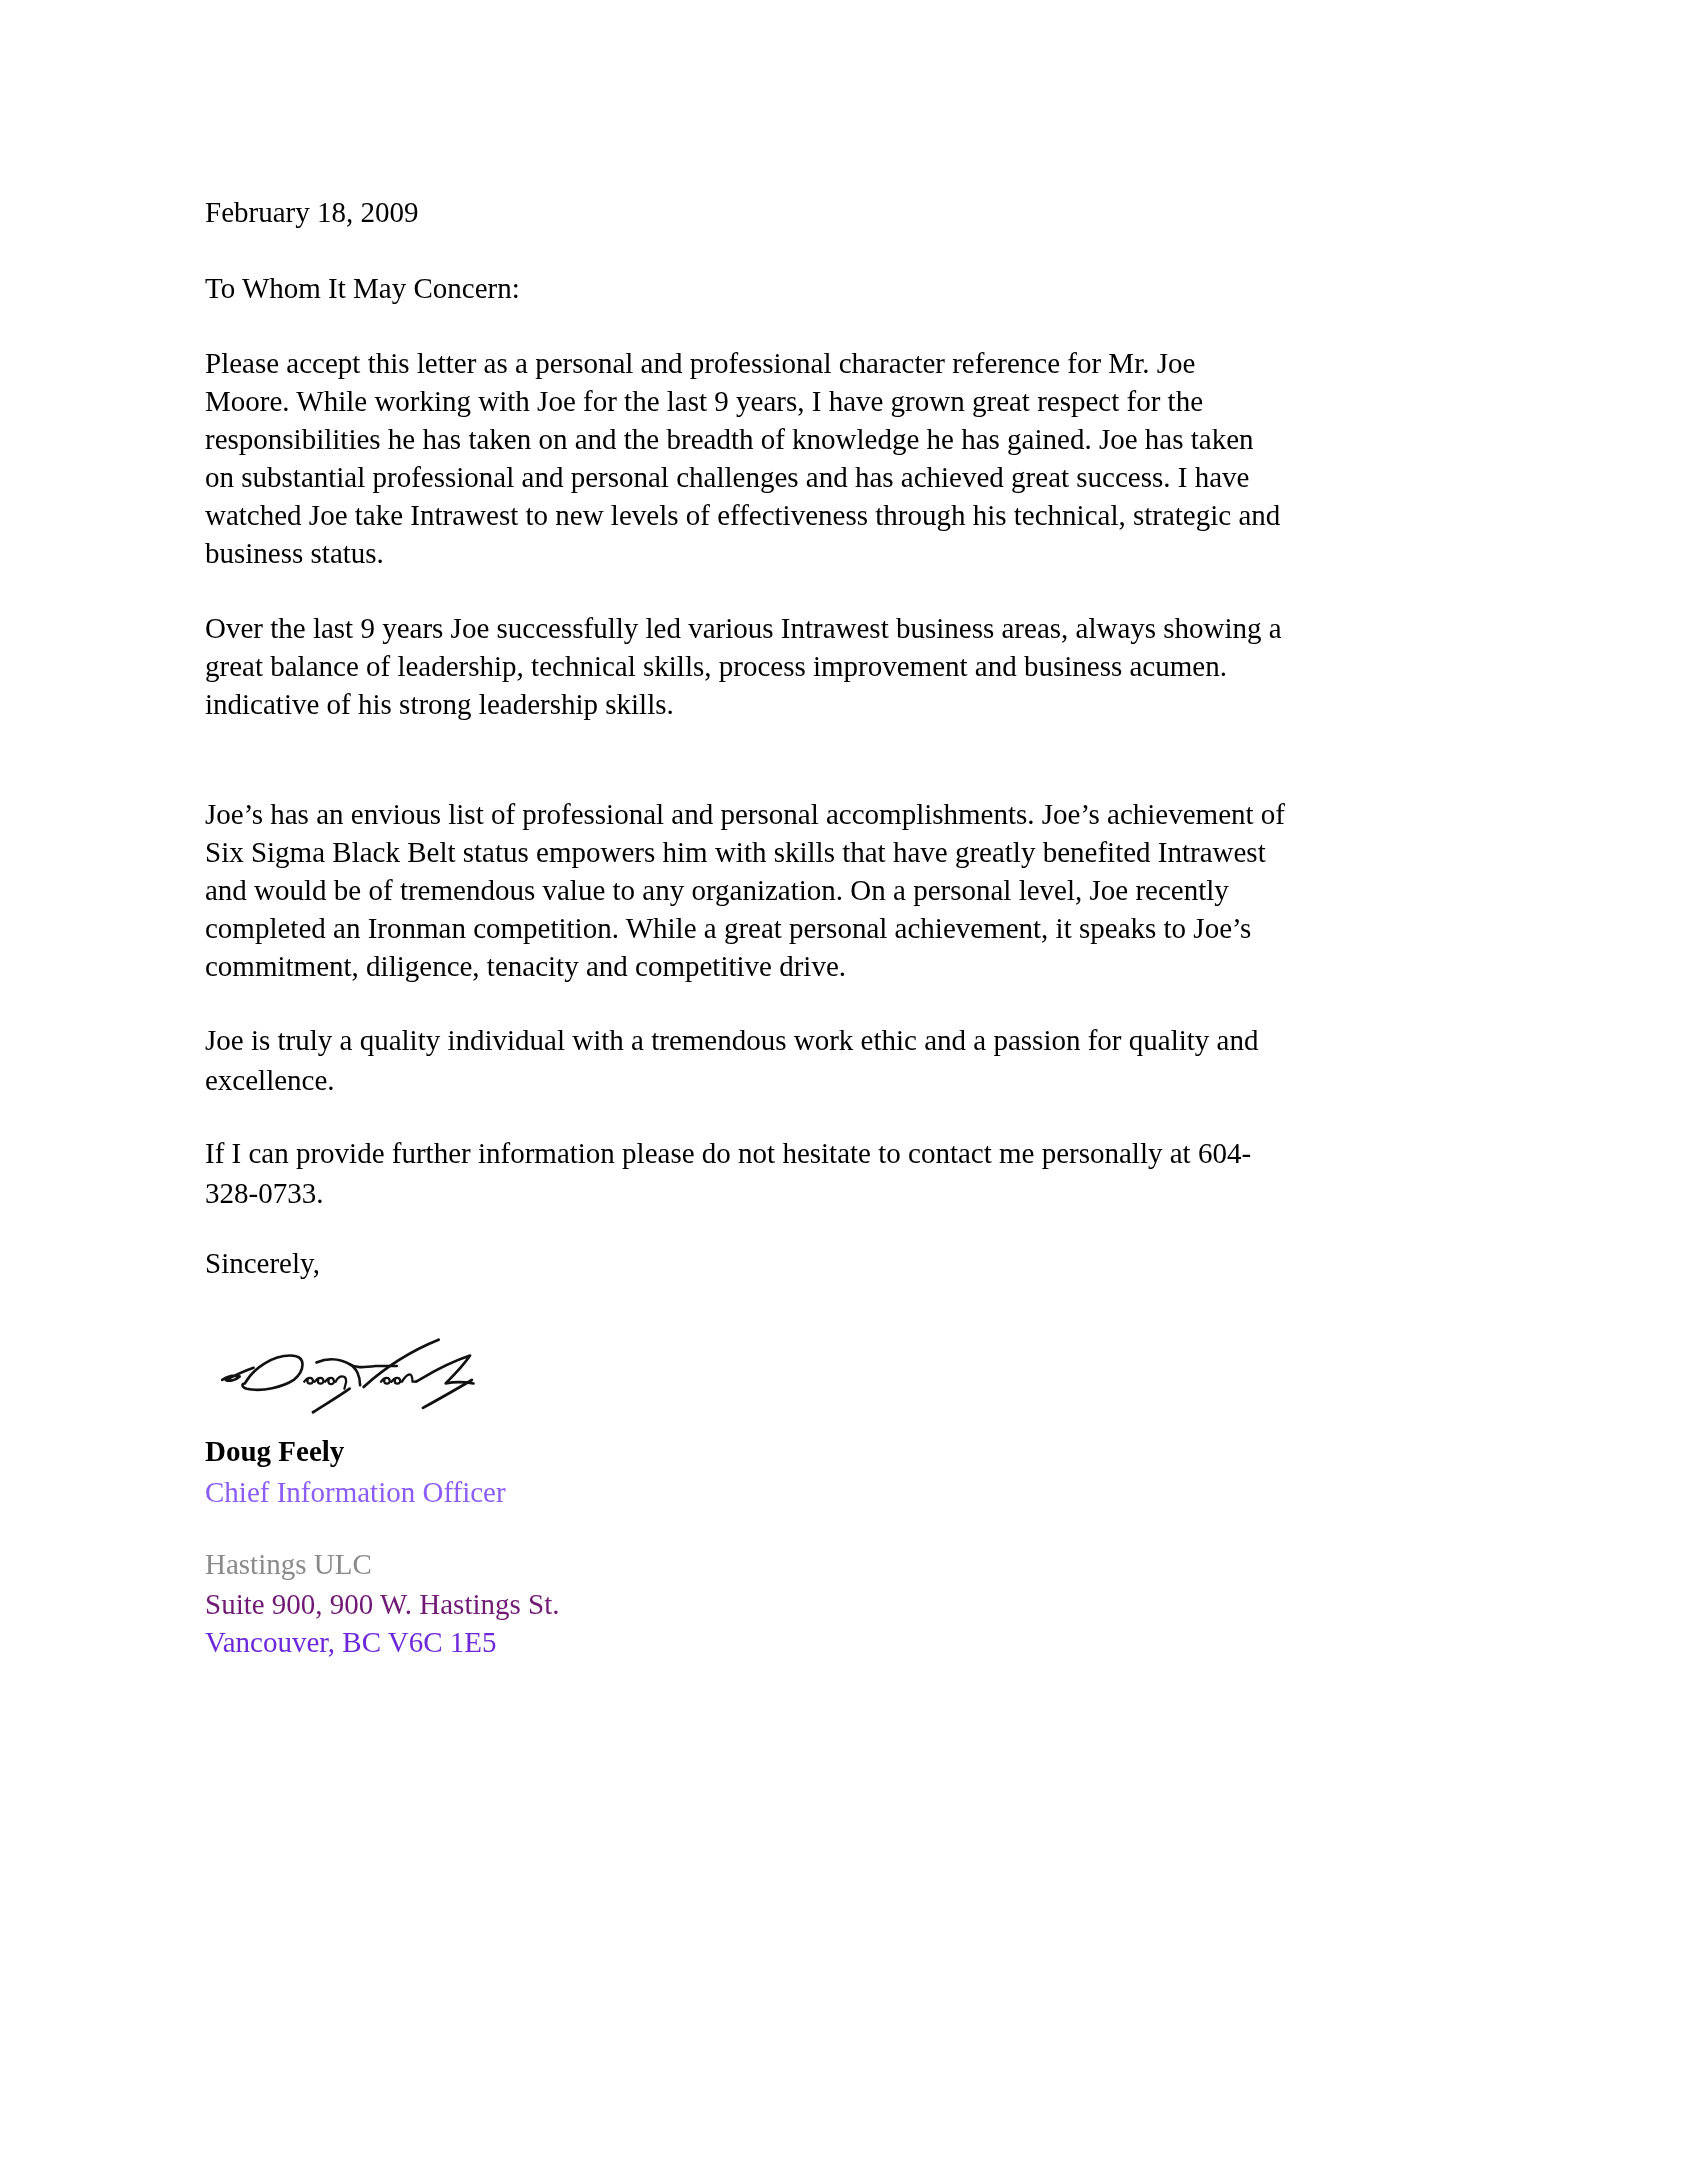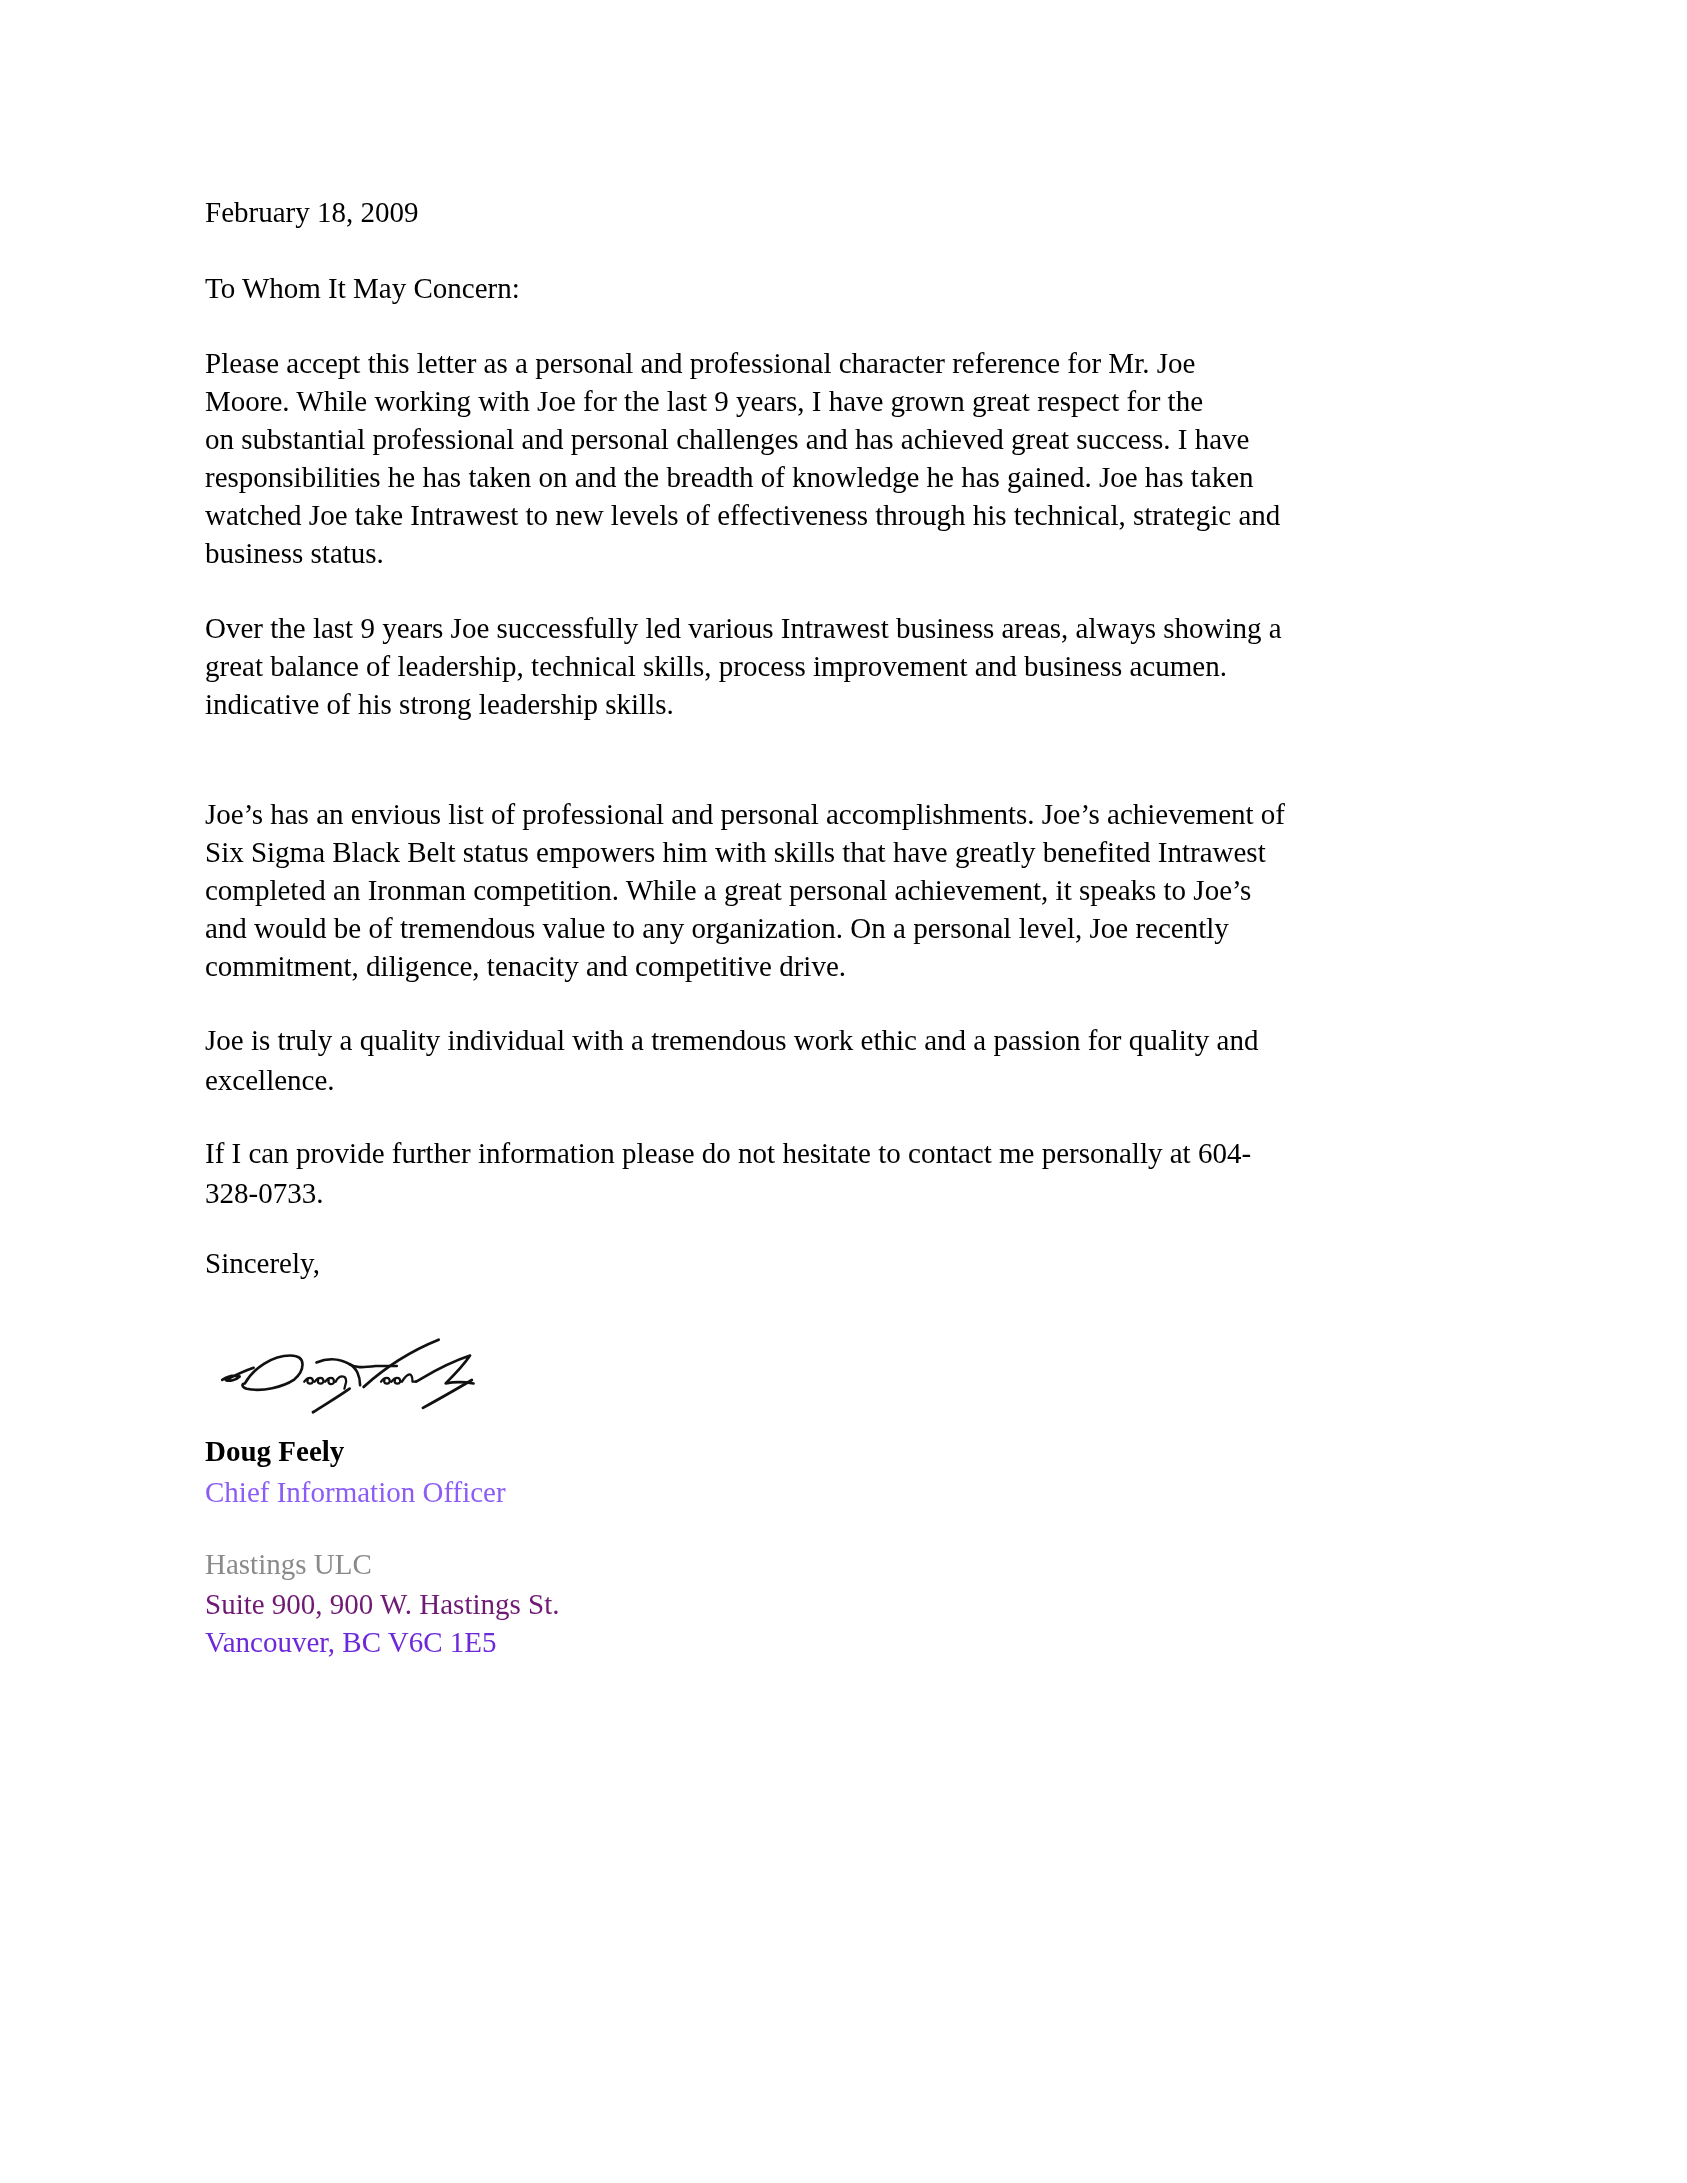--- a/index.html
+++ b/index.html
@@ -71,37 +71,37 @@
     <span class="line">February 18, 2009</span>
   </div>
 
   <div class="block" id="salutation">
     <span class="line">To Whom It May Concern:</span>
   </div>
 
   <div class="block" id="p1">
     <span class="line">Please accept this letter as a personal and professional character reference for Mr. Joe</span>
     <span class="line">Moore. While working with Joe for the last 9 years, I have grown great respect for the</span>
+    <span class="line">responsibilities he has taken on and the breadth of knowledge he has gained. Joe has taken</span>
     <span class="line">on substantial professional and personal challenges and has achieved great success. I have</span>
-    <span class="line">responsibilities he has taken on and the breadth of knowledge he has gained. Joe has taken</span>
     <span class="line">watched Joe take Intrawest to new levels of effectiveness through his technical, strategic and</span>
     <span class="line">business status.</span>
   </div>
 
   <div class="block" id="p2">
     <span class="line">Over the last 9 years Joe successfully led various Intrawest business areas, always showing a</span>
     <span class="line">great balance of leadership, technical skills, process improvement and business acumen.</span>
     <span class="line">indicative of his strong leadership skills.</span>
   </div>
 
   <div class="block" id="p3">
     <span class="line">Joe’s has an envious list of professional and personal accomplishments. Joe’s achievement of</span>
     <span class="line">Six Sigma Black Belt status empowers him with skills that have greatly benefited Intrawest</span>
+    <span class="line">and would be of tremendous value to any organization. On a personal level, Joe recently</span>
     <span class="line">completed an Ironman competition. While a great personal achievement, it speaks to Joe’s</span>
-    <span class="line">and would be of tremendous value to any organization. On a personal level, Joe recently</span>
     <span class="line">commitment, diligence, tenacity and competitive drive.</span>
   </div>
 
   <div class="block tall" id="p4">
     <span class="line">Joe is truly a quality individual with a tremendous work ethic and a passion for quality and</span>
     <span class="line">excellence.</span>
   </div>
 
   <div class="block tall" id="p5">
     <span class="line">If I can provide further information please do not hesitate to contact me personally at 604-</span>

